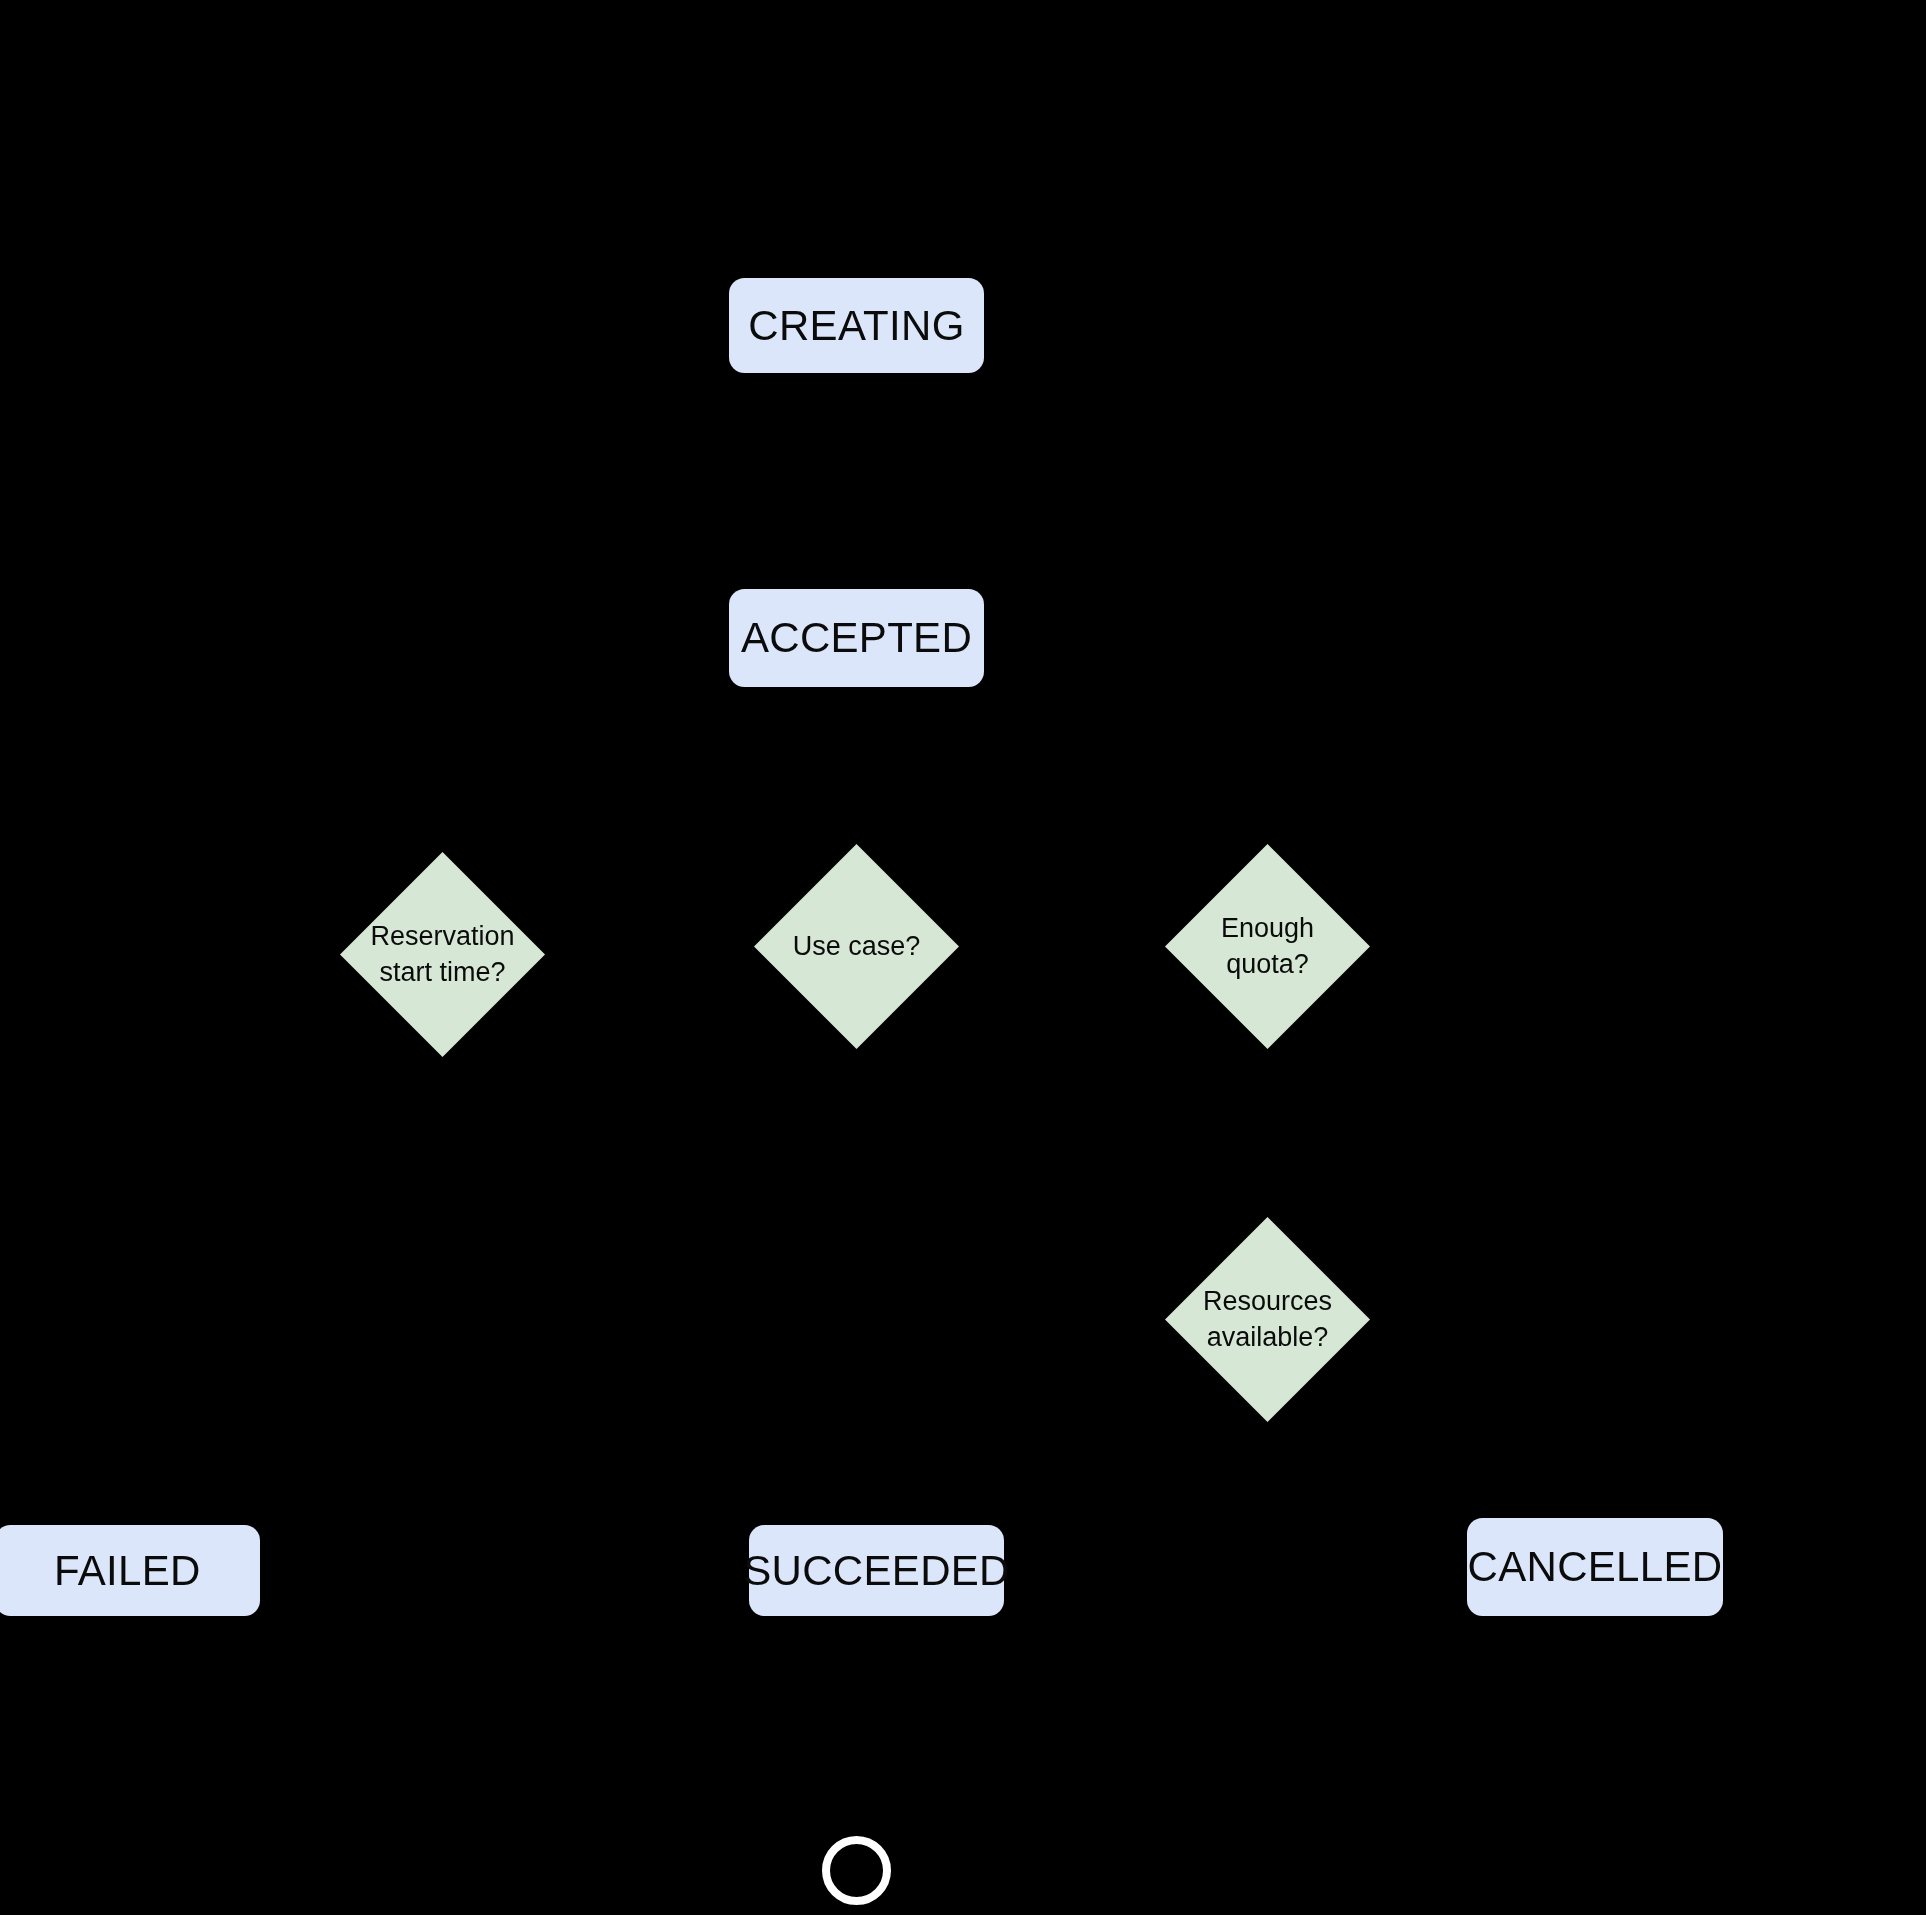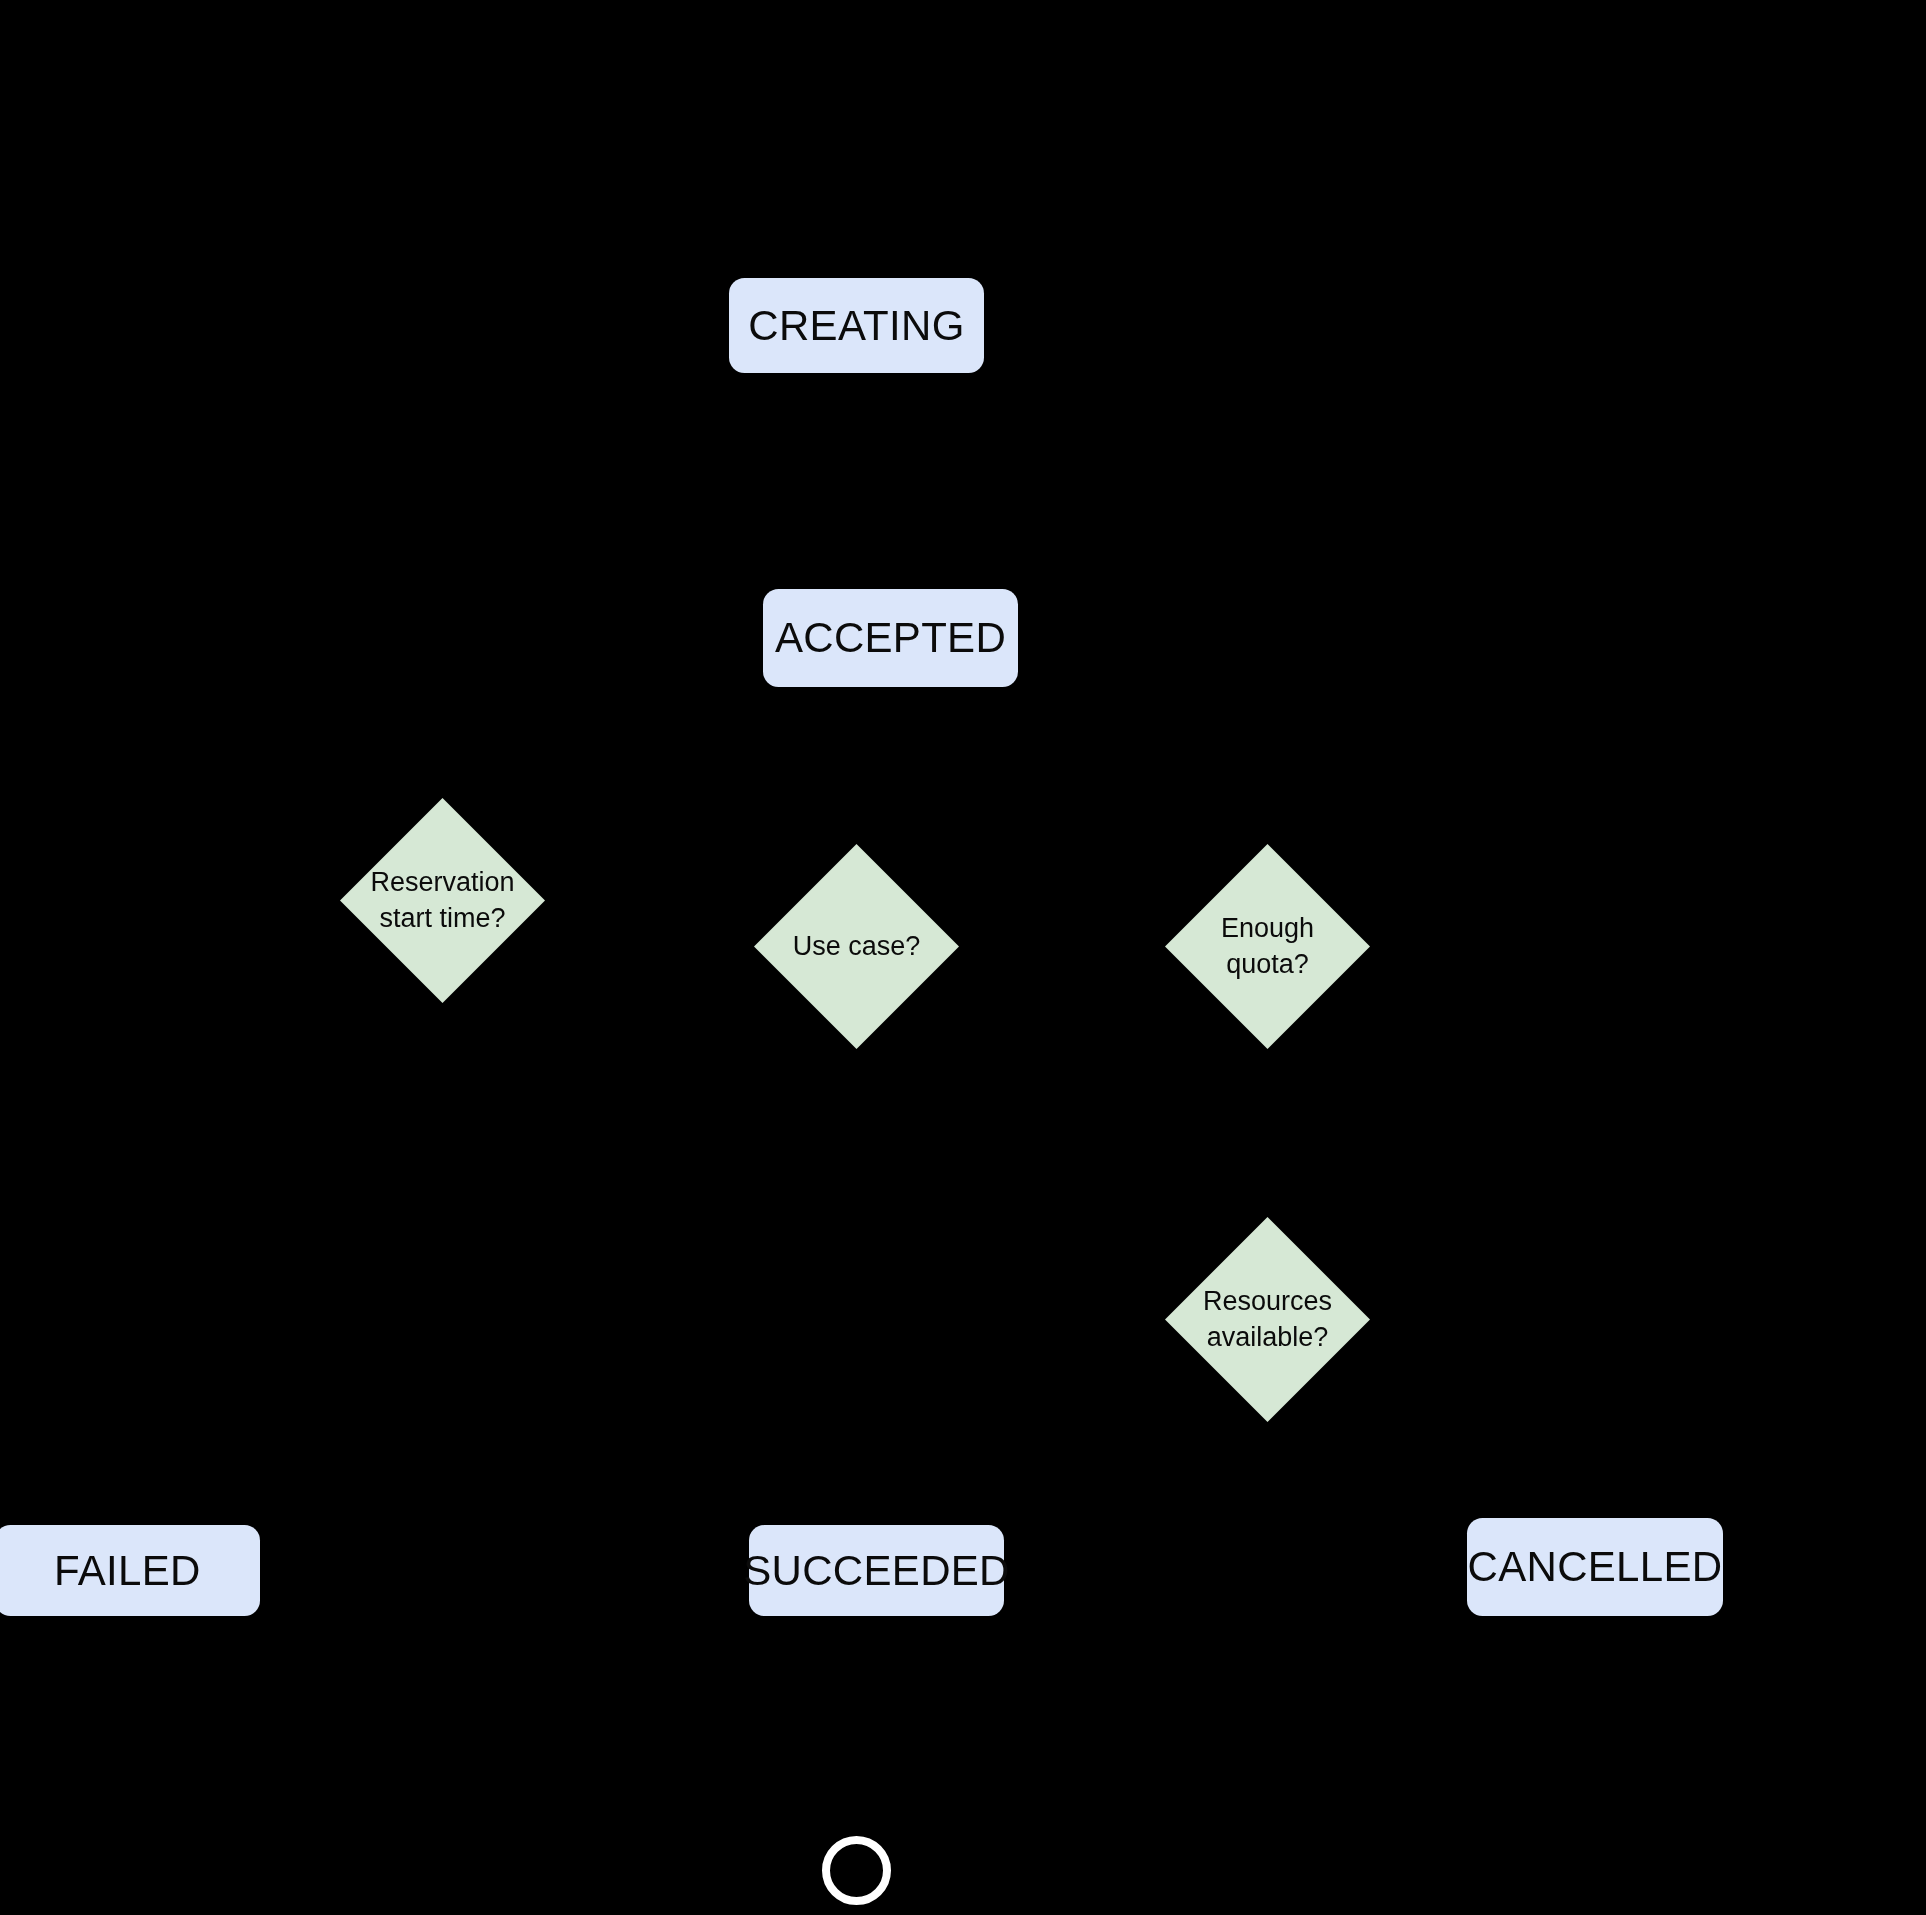--- a/index.html
+++ b/index.html
@@ -100,29 +100,29 @@
       <path d="M2455,2028 L2455,2365"></path>
       <path d="M856,2028 L856,2700 L256,2700 L256,2954"></path>
       <path d="M1658,2028 L1658,2954"></path>
       <path d="M2455,2745 L2455,2860 L3078,2860 L3078,2940"></path>
       <path d="M1658,3130 L1658,3555"></path>
     </g>
   </svg>
 
   <div class="state-node" style="left:729px; top:278px; width:255px; height:95px;">CREATING</div>
 
-  <div class="state-node" style="left:729px; top:589px; width:255px; height:98px;margin-left:34px;">ACCEPTED</div>
+  <div class="state-node" style="left:729px; top:589px; width:255px; height:98px;">ACCEPTED</div>
 
   <div class="state-node" style="left:-5.2px; top:1525px; width:265px; height:91px;">FAILED</div>
 
   <div class="state-node" style="left:749px; top:1525px; width:255px; height:91px;">SUCCEEDED</div>
 
   <div class="state-node" style="left:1467px; top:1518px; width:256px; height:98px;">CANCELLED</div>
 
-  <div class="decision-node" style="left:370px; top:828px; width:145px; height:145px;">
+  <div class="decision-node" style="left:370px; top:882px; width:145px; height:145px;">
     <div class="decision-shape"></div>
     <div class="decision-label" style="width:227px;">Reservation
 start time?</div>
   </div>
 
   <div class="decision-node" style="left:784px; top:874px; width:145px; height:145px;">
     <div class="decision-shape"></div>
     <div class="decision-label" style="width:227px;">Use case?</div>
   </div>
 

